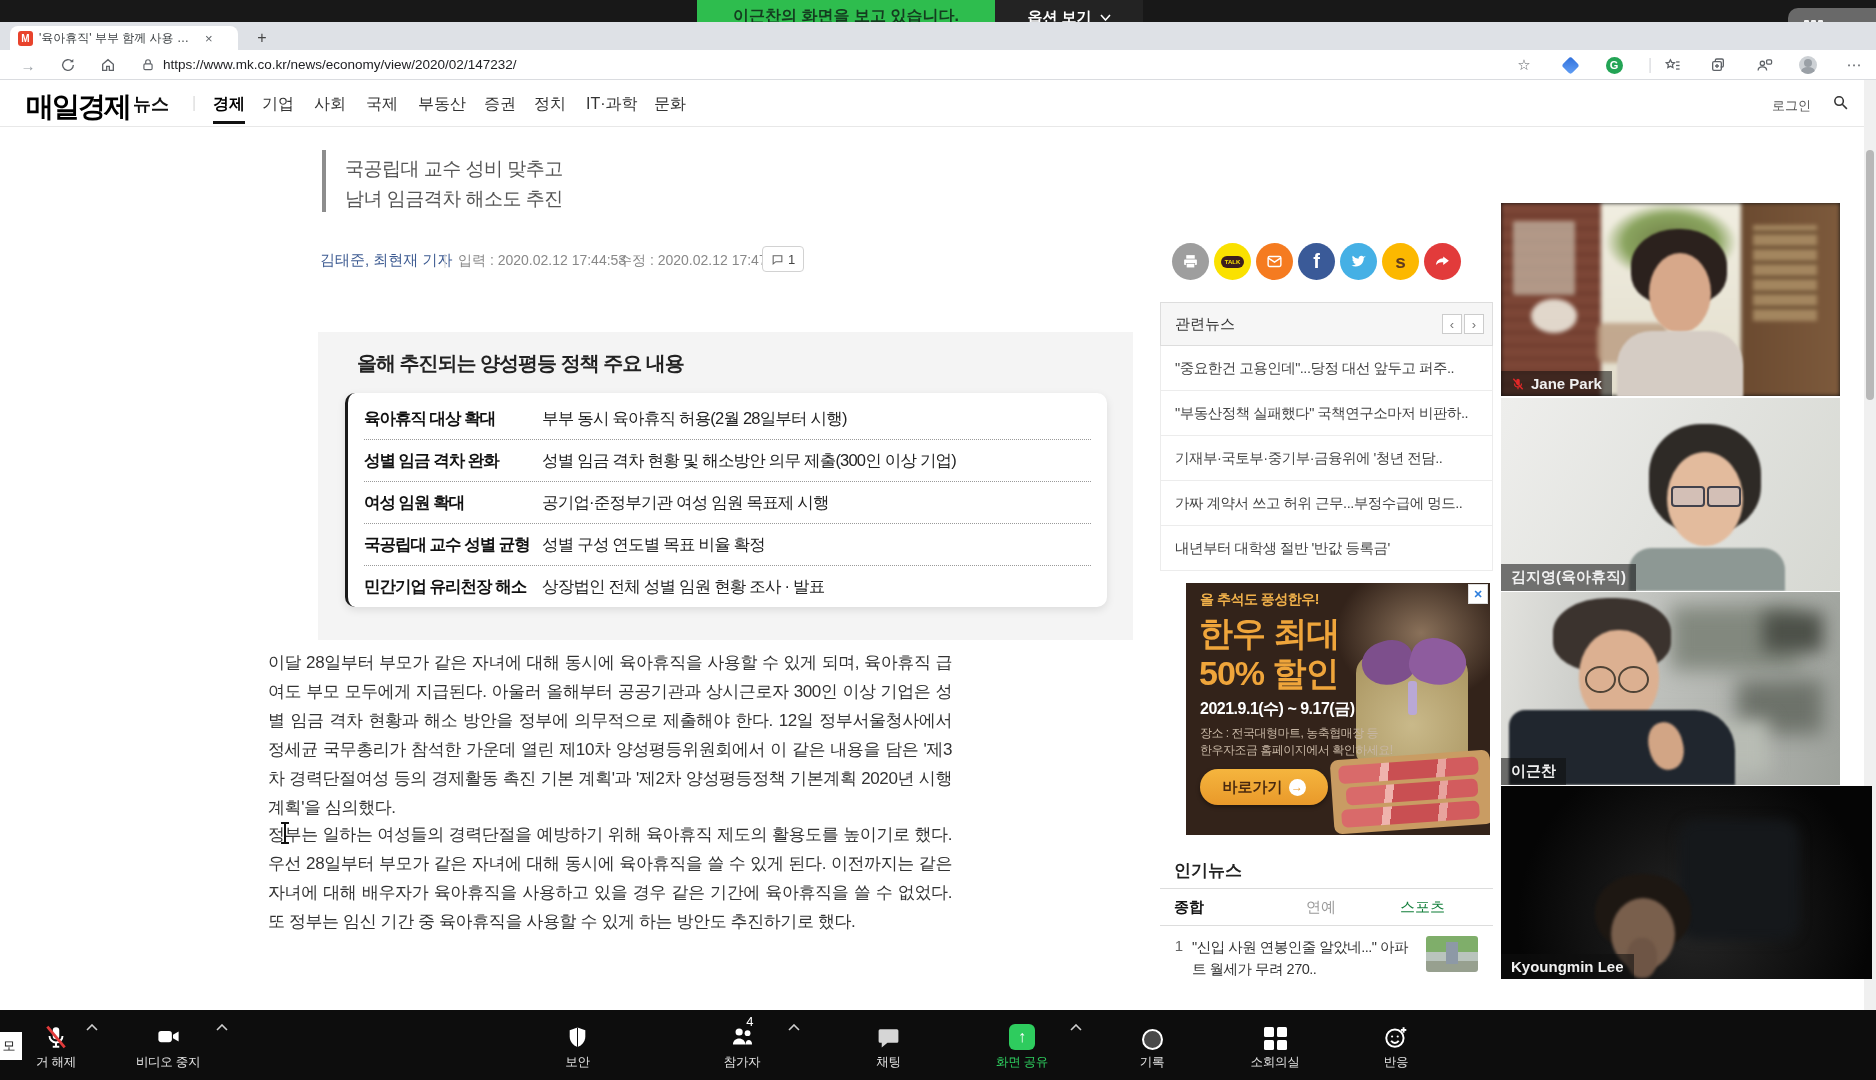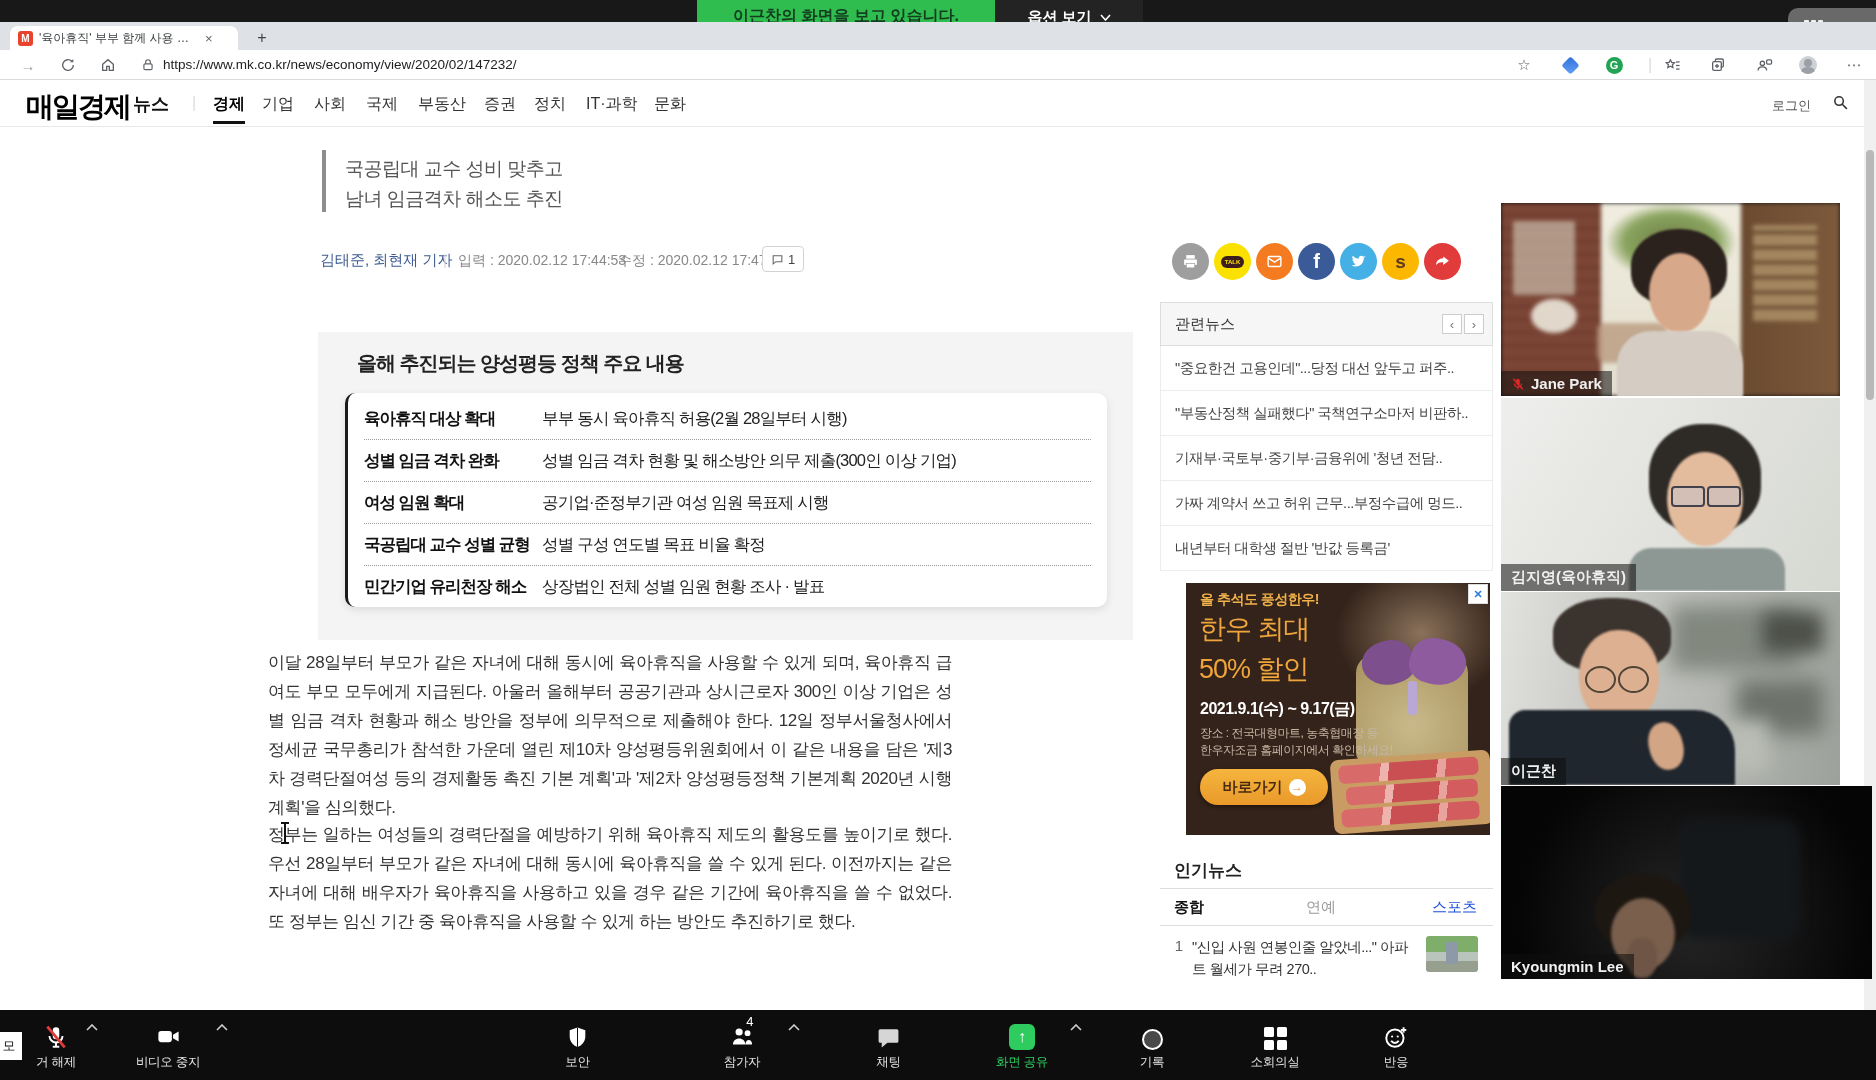--- a/index.html
+++ b/index.html
@@ -70,21 +70,21 @@
   .relhead{height:44px;background:#f6f6f6;border:1px solid #ddd;box-sizing:border-box;display:flex;align-items:center;
     padding:0 8px 0 14px;font-size:15px;color:#333;}
   .relnav{margin-left:auto;display:flex;gap:2px;}
   .relnav span{width:18px;height:18px;border:1px solid #ccc;background:#fff;color:#777;font-size:13px;
     display:flex;align-items:center;justify-content:center;cursor:pointer;}
   .rel-item{height:44px;border:1px solid #ececec;border-top:none;display:flex;align-items:center;padding:0 14px;
     font-size:14.5px;color:#444;letter-spacing:-0.5px;background:#fff;cursor:pointer;white-space:nowrap;overflow:hidden;}
   .ad{position:absolute;left:1186px;top:583px;width:304px;height:252px;background:#33231a;overflow:hidden;}
   .ad-light{position:absolute;left:150px;top:-20px;width:170px;height:140px;background:radial-gradient(closest-side,#8a715a,rgba(70,50,35,0));}
   .ad-kicker{position:absolute;left:14px;top:8px;font-size:14px;font-weight:bold;color:#f0b04a;letter-spacing:-0.5px;}
-  .ad-h{position:absolute;left:13px;font-size:27px;font-weight:400;color:#efa53b;letter-spacing:-1px;}
+  .ad-h{position:absolute;left:13px;font-size:34px;font-weight:700;color:#efa53b;letter-spacing:-1px;}
   .ad-date{position:absolute;left:14px;top:116px;font-size:16px;font-weight:bold;color:#fff;letter-spacing:-0.5px;}
   .ad-s{position:absolute;left:14px;font-size:12px;color:#c7b6a4;letter-spacing:-0.5px;}
   .ad-cta{position:absolute;left:14px;top:186px;width:128px;height:36px;border-radius:18px;
     background:linear-gradient(#f5b53e,#e9992a);display:flex;align-items:center;justify-content:center;gap:6px;
     color:#49290f;font-size:15px;font-weight:800;cursor:pointer;box-shadow:0 2px 4px rgba(0,0,0,.4);}
   .ad-cta i{width:17px;height:17px;border-radius:50%;background:#fff;color:#e9992a;font-size:12px;font-weight:bold;
     display:flex;align-items:center;justify-content:center;font-style:normal;}
   .gift{position:absolute;left:170px;top:72px;width:112px;height:108px;background:radial-gradient(circle at 50% 65%,#c9b98a,#a8935e);border-radius:18px 18px 10px 10px;filter:blur(.5px);}
   .gift .bow1{position:absolute;left:6px;top:-14px;width:52px;height:44px;background:#7d4f8c;border-radius:50% 50% 40% 60%;transform:rotate(-18deg);}
   .gift .bow2{position:absolute;right:2px;top:-16px;width:56px;height:46px;background:#8e5c9e;border-radius:50% 50% 60% 40%;transform:rotate(16deg);}
@@ -359,21 +359,21 @@
       <i>→</i>
     </div>
   </div>
   <div class="abs" style="left:1468px;top:584px;width:20px;height:20px;background:#fff;border:1px solid #ddd;display:flex;align-items:center;justify-content:center;color:#2f7fdd;font-size:11px;font-weight:bold;box-sizing:border-box;">✕</div>
 
   <div class="popbox">
     <div class="pophead">인기뉴스</div>
     <div class="poptabs">
       <span style="margin-left:14px;font-weight:bold;color:#111;">종합</span>
       <span style="margin-left:102px;color:#999;">연예</span>
-      <span style="margin-left:96px;color:#1d4ed8;">스포츠</span>
+      <span style="margin-left:64px;color:#15803d;">스포츠</span>
     </div>
     <div class="popitem">
       <span class="rank">1</span>
       <span class="poptext">"신입 사원 연봉인줄 알았네..." 아파트 월세가 무려 270..</span>
       <span class="popthumb">
           <i></i>
         </span>
     </div>
   </div>
 

